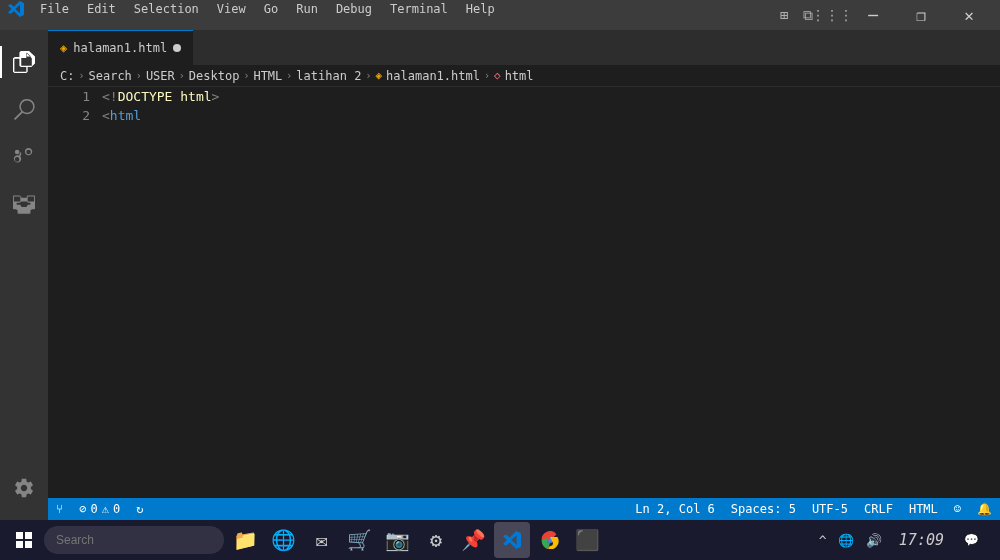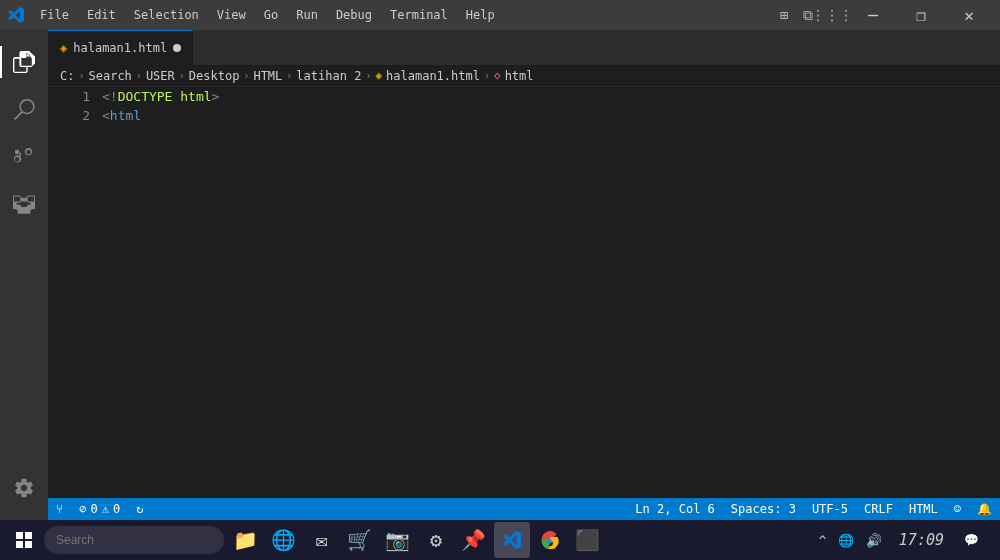--- a/index.html
+++ b/index.html
@@ -13,21 +13,21 @@
       font-size: 12px;
       display: flex;
       flex-direction: column;
     }
 
     
     #title-bar {
       height: 30px;
       background: #3c3c3c;
       display: flex;
-      align-items: center;
+      align-items: flex-start;
       justify-content: space-between;
       padding: 0 8px;
       flex-shrink: 0;
       user-select: none;
     }
     #title-bar-left {
       display: flex;
       align-items: center;
       gap: 8px;
     }
@@ -233,21 +233,21 @@
       line-height: 19px;
       padding-left: 4px;
       overflow: hidden;
     }
     .code-line {
       height: 19px;
       display: flex;
       align-items: center;
       white-space: pre;
     }
-    .html-doctype { color: #bef264; }
+    .html-doctype { color: #fef9c3; }
     .html-bracket { color: #808080; }
     .html-tag { color: #569cd6; }
 
     
     #scroll-area {
       width: 14px;
       background: #1e1e1e;
       flex-shrink: 0;
     }
 
@@ -496,21 +496,21 @@
         </div>
         <div class="status-item">
           <span>↻</span>
         </div>
       </div>
       <div id="status-right">
         <div class="status-item">
           <span>Ln 2, Col 6</span>
         </div>
         <div class="status-item">
-          <span>Spaces: 3</span>
+          <span>Spaces: 5</span>
         </div>
         <div class="status-item">
           <span>UTF-5</span>
         </div>
         <div class="status-item">
           <span>CRLF</span>
         </div>
         <div class="status-item">
           <span>HTML</span>
         </div>

